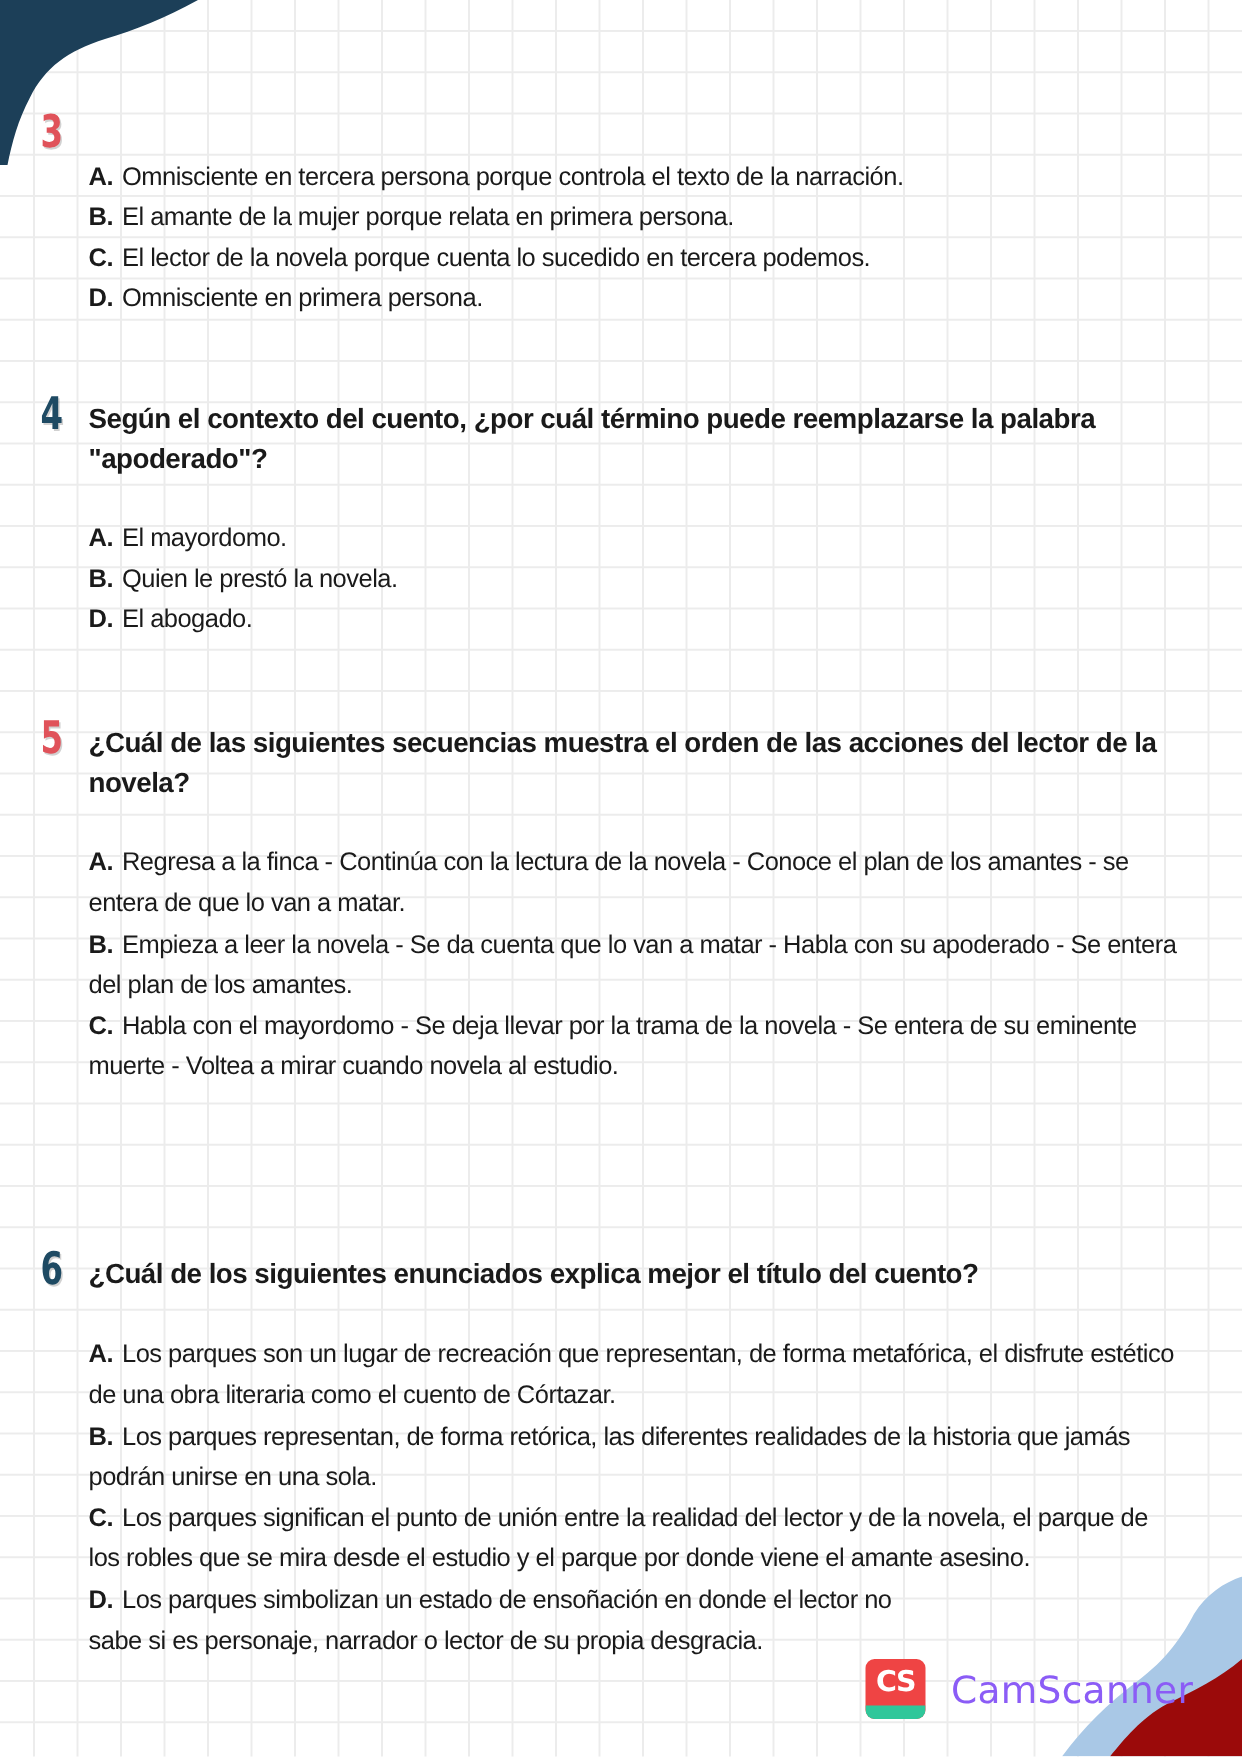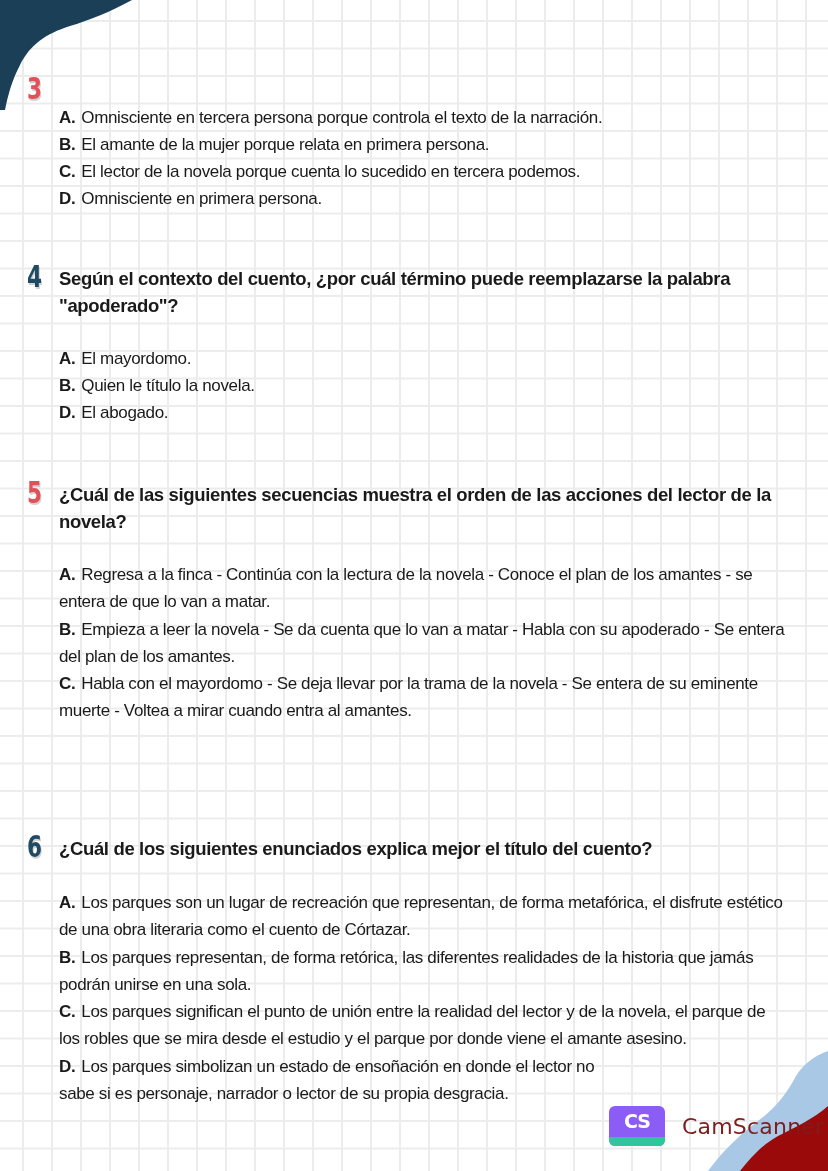--- a/index.html
+++ b/index.html
@@ -68,50 +68,49 @@
     .options.wide .option { line-height: 27.3px; }
 
     .watermark {
       position: absolute;
       left: 577px;
       top: 1106px;
       display: flex;
       align-items: center;
     }
     .cs-logo {
-      width: 56px;
+      width: 40px;
       height: 40px;
       border-radius: 6px;
-      background: #8b5cf6;
+      background: #ef4444;
       position: relative;
       overflow: hidden;
       display: flex;
       align-items: flex-start;
       justify-content: center;
-      margin-left: 32px;
     }
     .cs-logo-text {
       color: #ffffff;
       font-family: "DejaVu Sans", sans-serif;
       font-weight: 900;
       font-size: 19px;
       line-height: 30px;
       letter-spacing: -1px;
     }
     .cs-logo-bar {
       position: absolute;
       left: 0; right: 0; bottom: 0;
       height: 9px;
       background: #2fc79a;
     }
     .cs-name {
       margin-left: 17px;
       font-family: "DejaVu Sans", sans-serif;
-      font-size: 22px;
-      color: #7f1d1d;
+      font-size: 25px;
+      color: #8b5cf6;
       letter-spacing: 0.2px;
     }
   </style>
 </head>
 <body>
 
 <svg class="deco deco-top" viewBox="0 0 140 110" preserveAspectRatio="none">
   <path d="M0,0 L132,0 C110,12 90,20 70,26 C45,34 30,45 20,65 C12,80 8,95 5,110 L0,110 Z" fill="#1c3f58"></path>
 </svg>
 
@@ -132,34 +131,34 @@
   </div>
 </div>
 
 <div class="question" style="top:265px; right:60px;">
   <div class="q-head">
     <span class="q-num num-blue">4</span>
     <span>Según el contexto del cuento, ¿por cuál término puede reemplazarse la palabra "apoderado"?</span>
   </div>
   <div class="options" style="margin-top:26px;">
     <div class="option"><span class="opt-letter">A.</span><span>El mayordomo.</span></div>
-    <div class="option"><span class="opt-letter">B.</span><span>Quien le título la novela.</span></div>
+    <div class="option"><span class="opt-letter">B.</span><span>Quien le prestó la novela.</span></div>
     <div class="option"><span class="opt-letter">D.</span><span>El abogado.</span></div>
   </div>
 </div>
 
 <div class="question" style="top:481px; right:40px;">
   <div class="q-head">
     <span class="q-num num-red">5</span>
     <span>¿Cuál de las siguientes secuencias muestra el orden de las acciones del lector de la novela?</span>
   </div>
   <div class="options wide" style="margin-top:26px;">
     <div class="option"><span class="opt-letter">A.</span><span>Regresa a la finca - Continúa con la lectura de la novela - Conoce el plan de los amantes - se entera de que lo van a matar.</span></div>
     <div class="option"><span class="opt-letter">B.</span><span>Empieza a leer la novela - Se da cuenta que lo van a matar - Habla con su apoderado - Se entera del plan de los amantes.</span></div>
-    <div class="option"><span class="opt-letter">C.</span><span>Habla con el mayordomo - Se deja llevar por la trama de la novela - Se entera de su eminente muerte - Voltea a mirar cuando entra al amantes.</span></div>
+    <div class="option"><span class="opt-letter">C.</span><span>Habla con el mayordomo - Se deja llevar por la trama de la novela - Se entera de su eminente muerte - Voltea a mirar cuando novela al estudio.</span></div>
   </div>
 </div>
 
 <div class="question" style="top:835px; right:40px;">
   <div class="q-head">
     <span class="q-num num-blue">6</span>
     <span>¿Cuál de los siguientes enunciados explica mejor el título del cuento?</span>
   </div>
   <div class="options wide" style="margin-top:27px;">
     <div class="option"><span class="opt-letter">A.</span><span>Los parques son un lugar de recreación que representan, de forma metafórica, el disfrute estético de una obra literaria como el cuento de Córtazar.</span></div>

